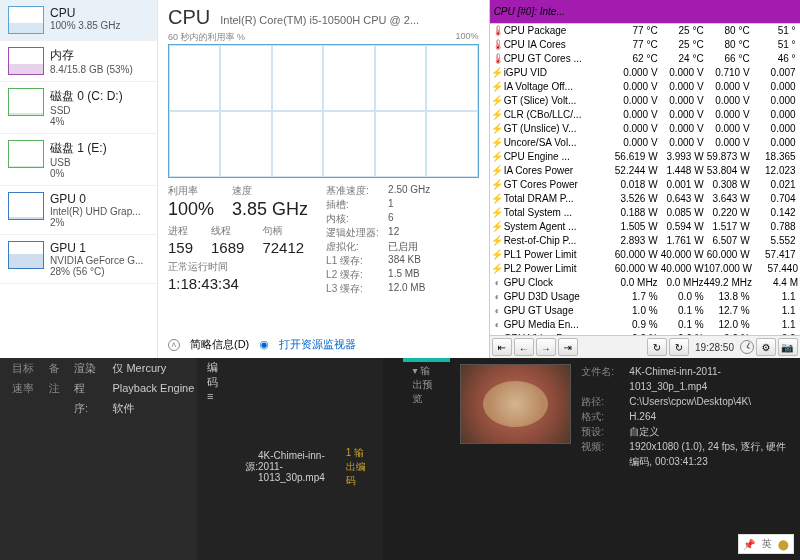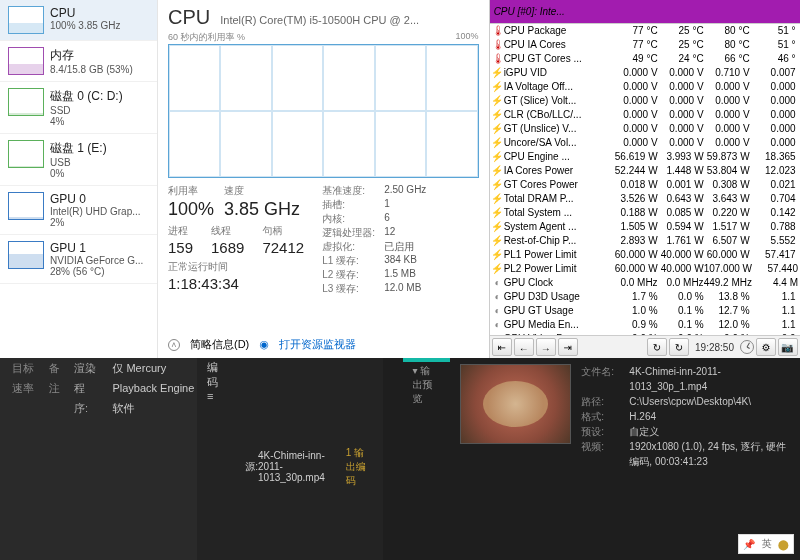--- a/index.html
+++ b/index.html
@@ -145,21 +145,21 @@
           <div></div>
           <div></div>
           <div></div>
           <div></div>
           <div></div>
           <div></div>
           <div></div>
         </div>
       <div class="stats">
         <div>
-          <div style="display:flex;gap:10px">
+          <div style="display:flex;gap:18px">
             <div class="statcol">
                 <span class="stat-lbl">利用率</span>
                 <span class="stat-val big">100%</span>
               </div>
             <div class="statcol">
                 <span class="stat-lbl">速度</span>
                 <span class="stat-val big">3.85 GHz</span>
               </div>
           </div>
           <div style="display:flex;gap:18px;margin-top:4px">
@@ -239,21 +239,21 @@
           <span class="ico temp-r">🌡</span>
           <span class="n">CPU IA Cores</span>
           <span class="v">77 °C</span>
           <span class="v">25 °C</span>
           <span class="v">80 °C</span>
           <span class="v">51 °</span>
         </div>
         <div class="hw-row">
           <span class="ico temp-r">🌡</span>
           <span class="n">CPU GT Cores ...</span>
-          <span class="v">49 °C</span>
+          <span class="v">62 °C</span>
           <span class="v">24 °C</span>
           <span class="v">66 °C</span>
           <span class="v">46 °</span>
         </div>
         <div class="hw-row">
           <span class="ico temp-b">⚡</span>
           <span class="n">iGPU VID</span>
           <span class="v">0.000 V</span>
           <span class="v">0.000 V</span>
           <span class="v">0.710 V</span>

